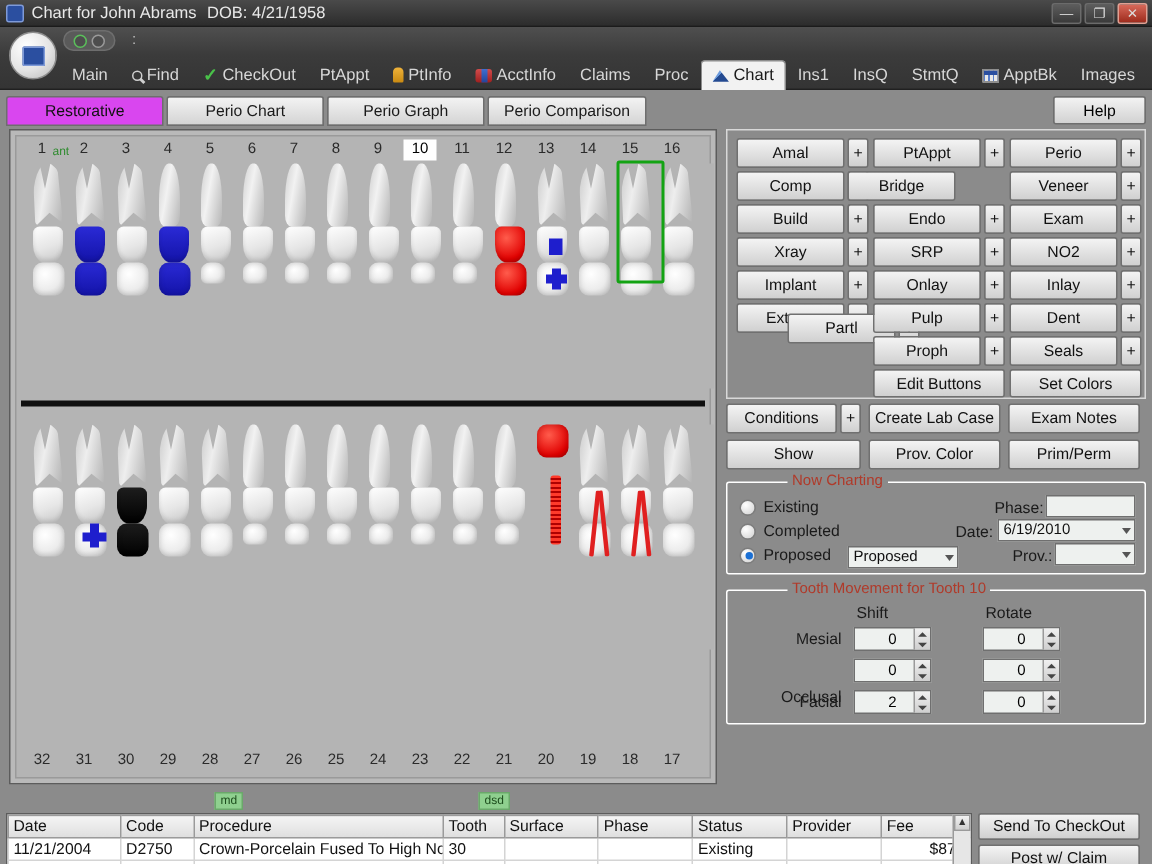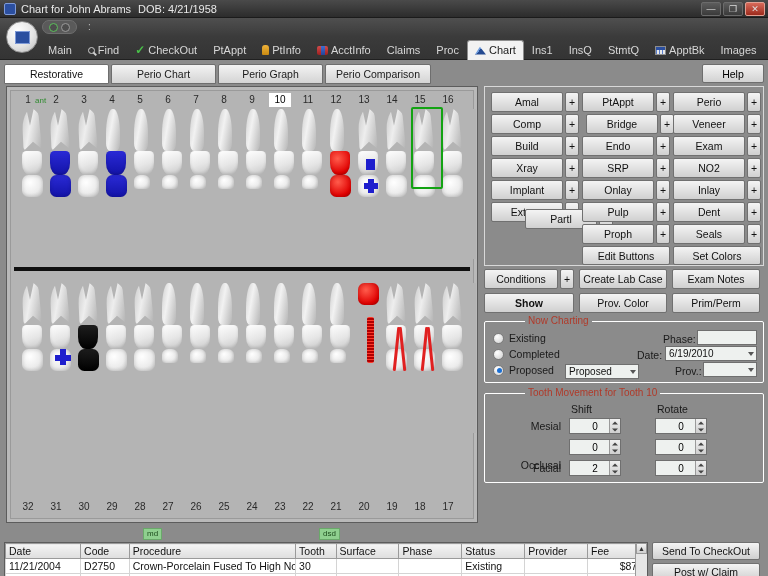--- a/index.html
+++ b/index.html
@@ -97,21 +97,21 @@
     position:absolute; left:4px; top:4px; width:760px; height:20px;
     display:flex; align-items:stretch; gap:2px;
   }
   .subtab{
     min-width:105px; padding:0 10px;
     display:flex;align-items:center;justify-content:center;
     background:linear-gradient(#f3f3f3,#d4d4d4);
     border:1px solid #6e6e6e; border-radius:2px 2px 0 0;
     font-size:10.5px; color:#1a1a1a; white-space:nowrap;
   }
-  .subtab.active{ background:#ffffff; border-color:#6e6e6e; color:#111; font-weight:normal;}
+  .subtab.active{ background:#d946ef; border-color:#6e6e6e; color:#111; font-weight:normal;}
   .helpbtn{
     position:absolute; right:4px; top:4px; width:62px;height:19px;
     display:flex;align-items:center;justify-content:center;
     background:linear-gradient(#f3f3f3,#d2d2d2); border:1px solid #6e6e6e;border-radius:2px;
     font-size:10.5px;
   }
 
   
   .chartbox{
     position:absolute; left:6px; top:26px; width:472px; height:437px;
@@ -616,21 +616,21 @@
             <div class="btn plus">+</div>
           </div>
           <div class="bcell" style="left: 6px; top: 122px; padding-left: 34px;">
             <div class="btn main">Partl</div>
             <div class="btn plus">+</div>
           </div>
           <div class="bcell" style="left: 97px; top: 5px;">
             <div class="btn main">PtAppt</div>
             <div class="btn plus">+</div>
           </div>
-          <div class="bcell" style="left: 101px; top: 27px;">
+          <div class="bcell" style="left: 80px; top: 27px; flex-direction: column;">
             <div class="btn main">Bridge</div>
             <div class="btn plus">+</div>
           </div>
           <div class="bcell" style="left: 97px; top: 49px;">
             <div class="btn main">Endo</div>
             <div class="btn plus">+</div>
           </div>
           <div class="bcell" style="left: 97px; top: 71px;">
             <div class="btn main">SRP</div>
             <div class="btn plus">+</div>
@@ -682,21 +682,21 @@
       <div class="midgroup">
         <div class="mrow">
           <div style="display:flex;gap:2px;">
             <div class="btn" style="width:74px;height:20px;">Conditions</div>
             <div class="btn plus">+</div>
           </div>
           <div class="btn" style="width:88px;height:20px;">Create Lab Case</div>
           <div class="btn" style="width:88px;height:20px;">Exam Notes</div>
         </div>
         <div class="mrow">
-          <div class="btn" style="width:90px;height:20px;font-weight:bold;">Show</div>
+          <div class="btn" style="width:90px;height:20px;">Show</div>
           <div class="btn" style="width:88px;height:20px;">Prov. Color</div>
           <div class="btn" style="width:88px;height:20px;">Prim/Perm</div>
         </div>
       </div>
 
       <div class="groupbox nowchart">
         <span class="gb-title">Now Charting</span>
 
         <div class="radio" style="left:8px; top:10px;">
           <span class="rdot"></span>

